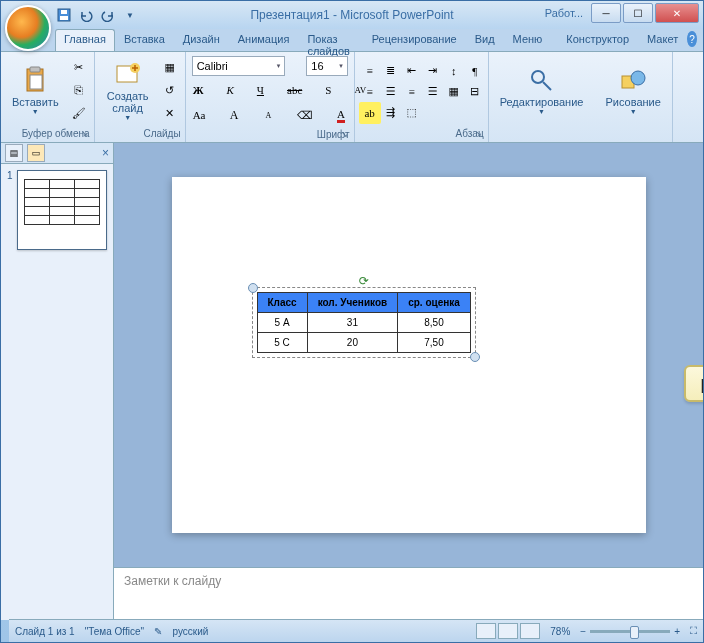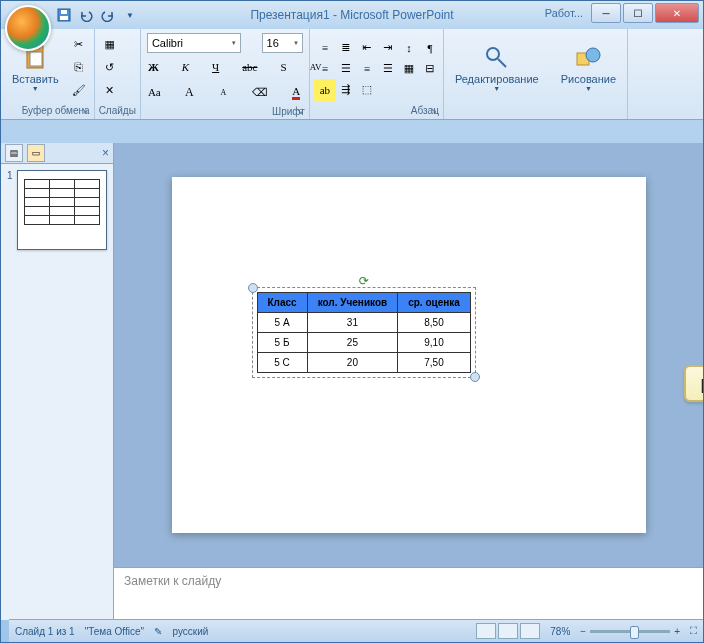--- a/index.html
+++ b/index.html
@@ -98,20 +98,33 @@
     </div>
     <div class="title-text">Презентация1 - Microsoft PowerPoint</div>
     <div class="extra-label">Работ...</div>
     <div class="winbtns">
       <div class="winbtn">─</div>
       <div class="winbtn">☐</div>
       <div class="winbtn close">✕</div>
     </div>
   </div>
 
+  <div class="tabs">
+    <div class="tab active">Главная</div>
+    <div class="tab">Вставка</div>
+    <div class="tab">Дизайн</div>
+    <div class="tab">Анимация</div>
+    <div class="tab">Показ слайдов</div>
+    <div class="tab">Рецензирование</div>
+    <div class="tab">Вид</div>
+    <div class="tab">Меню</div>
+    <div class="tab" style="margin-left:6px">Конструктор</div>
+    <div class="tab">Макет</div>
+    <div class="help-tab">?</div>
+  </div>
 
   <div class="ribbon">
     <div class="group">
       <div class="group-body">
         <div class="bigbtn">
           <div class="icon">
               <svg width="24" height="28">
                 <rect x="4" y="3" width="16" height="22" fill="#e8a84a" stroke="#a87020"></rect>
                 <rect x="7" y="1" width="10" height="5" rx="1" fill="#c0c0c0" stroke="#888"></rect>
                 <rect x="7" y="9" width="12" height="14" fill="#fff" stroke="#888"></rect>
@@ -124,20 +137,32 @@
           <div class="smallbtn">✂</div>
           <div class="smallbtn">⎘</div>
           <div class="smallbtn">🖌</div>
         </div>
       </div>
       <div class="group-label"><span>Буфер обмена</span><span class="launcher">↘</span></div>
     </div>
 
     <div class="group">
       <div class="group-body">
+        <div class="bigbtn">
+          <div class="icon">
+              <svg width="26" height="24">
+                <rect x="2" y="4" width="20" height="16" fill="#fff" stroke="#b89030"></rect>
+                <circle cx="20" cy="6" r="5" fill="#f5d060"></circle>
+                <path d="M17 6 h6 M20 3 v6" stroke="#b86000" stroke-width="1.5"></path>
+              </svg>
+            </div>
+          <span class="lbl" style="white-space:pre-line">Создать
+слайд</span>
+          <span class="arrow">▼</span>
+        </div>
         <div class="smallbtns">
           <div class="smallbtn">▦</div>
           <div class="smallbtn">↺</div>
           <div class="smallbtn">✕</div>
         </div>
       </div>
       <div class="group-label"><span>Слайды</span></div>
     </div>
 
     <div class="group" style="width:160px">
@@ -289,25 +314,20 @@
                 <th>Класс</th>
                 <th>кол. Учеников</th>
                 <th>ср. оценка</th>
               </tr>
               <tr>
                     <td>5 А</td>
                     <td>31</td>
                     <td>8,50</td>
                   </tr>
               <tr>
-                    <td>5 Б</td>
-                    <td>25</td>
-                    <td>9,10</td>
-                  </tr>
-              <tr>
                     <td>5 С</td>
                     <td>20</td>
                     <td>7,50</td>
                   </tr>
             </tbody>
               </table>
           </div>
           <div class="paste-badge">paste</div>
         </div>
       </div>

